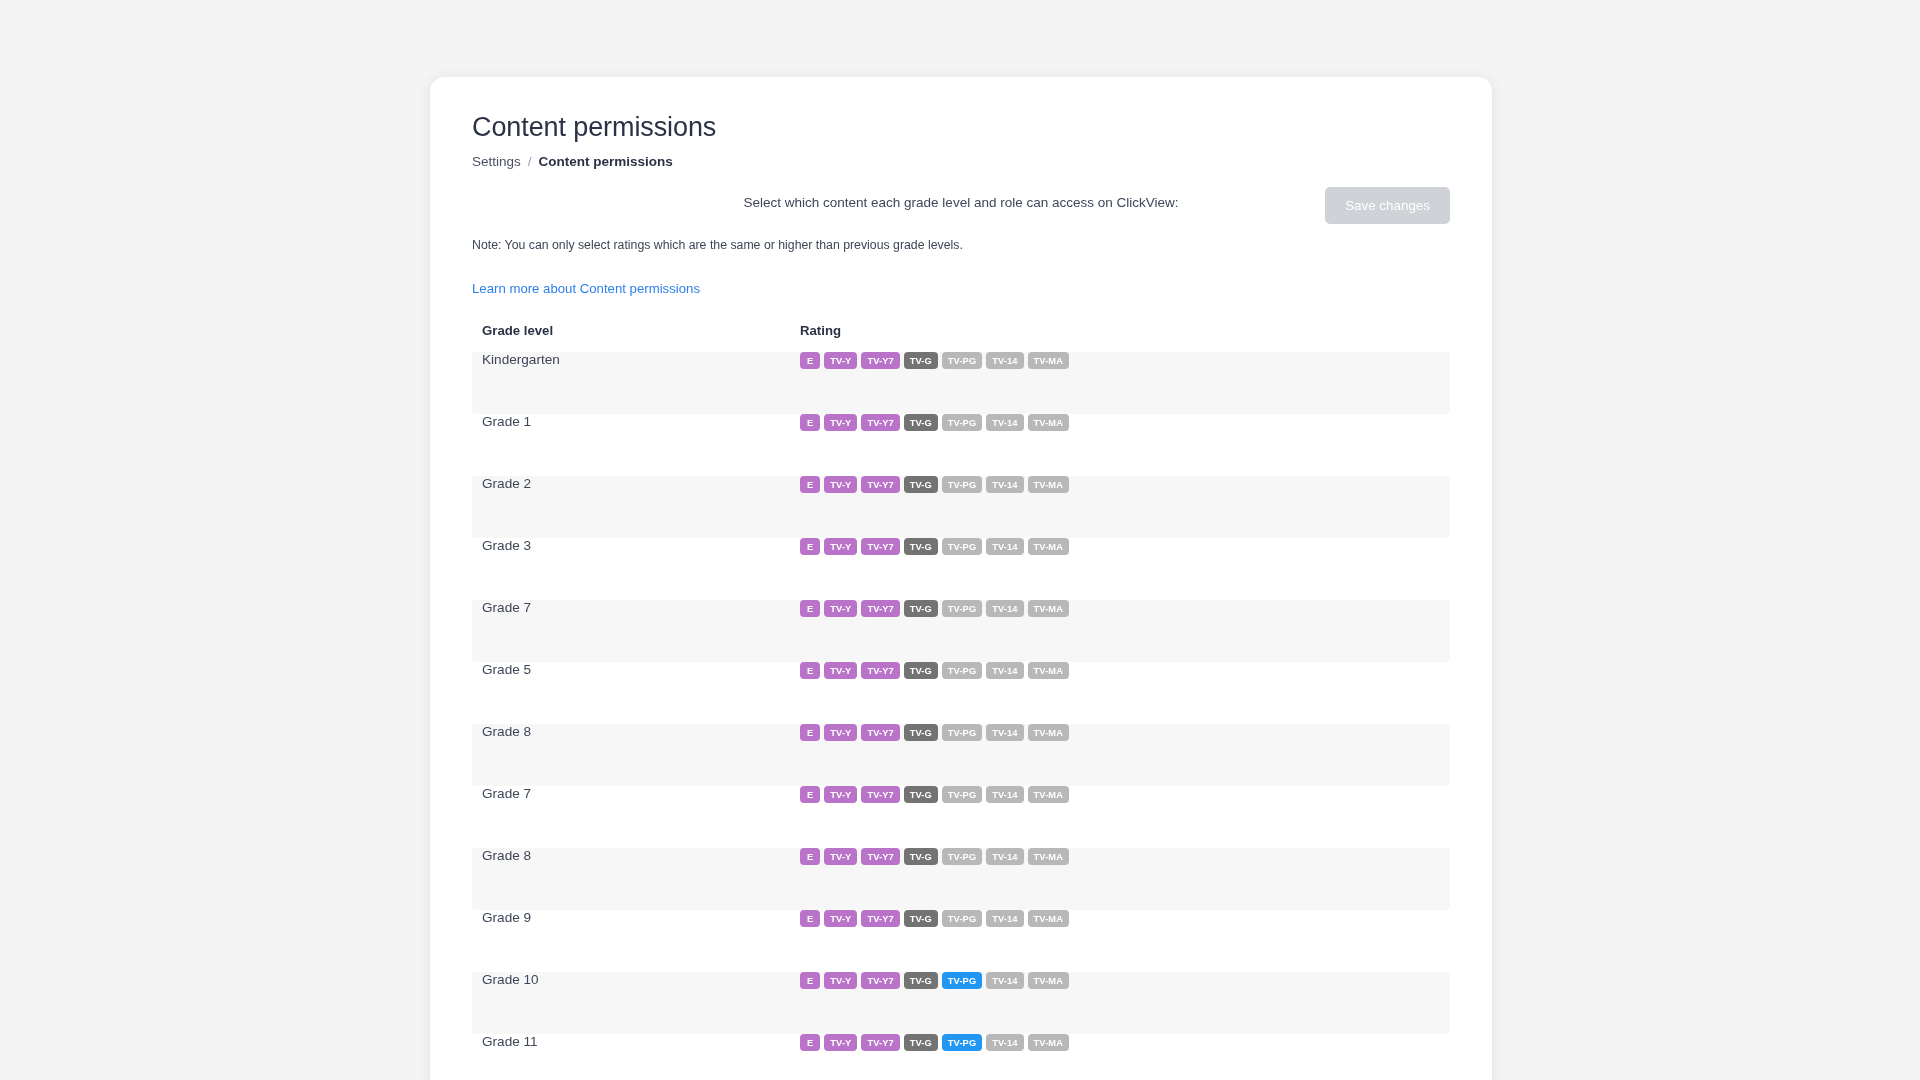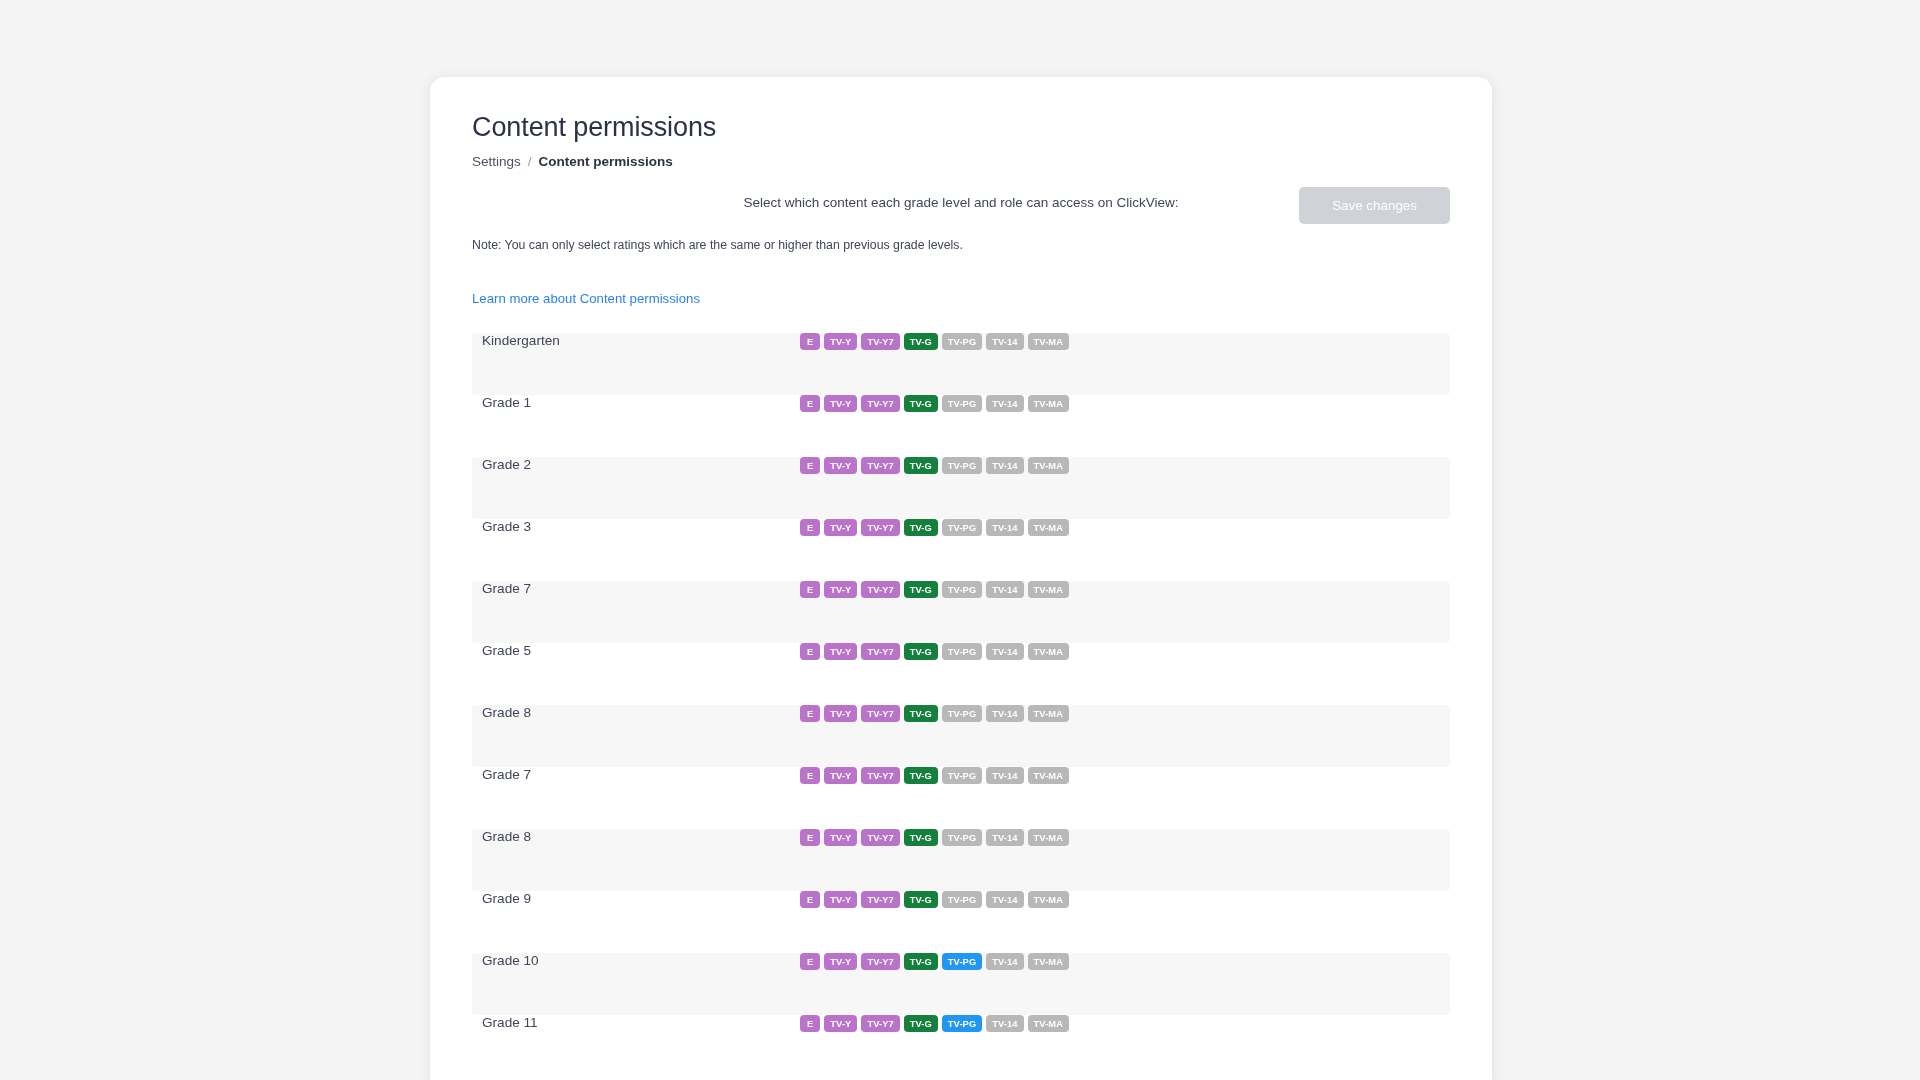--- a/index.html
+++ b/index.html
@@ -80,38 +80,38 @@
 
   .note-line {
     margin-top: 24px;
     font-size: 12.3px;
     color: #3f4658;
     line-height: 1.45;
   }
 
   .learn-link {
     display: inline-block;
-    margin-top: 37px;
+    margin-top: 27px;
     font-size: 13.2px;
     color: #2f80ed;
     text-decoration: none;
     cursor: pointer;
   }
 
   .save-button {
     position: absolute;
     right: 0;
     top: -6px;
     background: #cfd2d6;
     color: #ffffff;
     border: none;
     border-radius: 5px;
     font-family: "Liberation Sans", sans-serif;
     font-size: 13.4px;
-    padding: 11px 33px;
+    padding: 11px 20px;
     cursor: default;
     white-space: nowrap;
   }
 
   
   .perm-table {
     margin-top: 26px;
     width: 100%;
   }
 
@@ -163,21 +163,21 @@
     font-weight: 700;
     color: #ffffff;
     letter-spacing: 0.1px;
     white-space: nowrap;
     cursor: pointer;
     user-select: none;
   }
   .badge.narrow { padding: 0 7px; }
 
   .badge.purple { background: #b973c9; }
-  .badge.green  { background: #15803d; }
+  .badge.green  { background: #737373; }
   .badge.blue   { background: #2196f3; }
   .badge.grey   { background: #b8b8b8; }
 </style>
 </head>
 <body>
 
 <div class="page">
   <div class="card">
 
     <h1 class="page-title">Content permissions</h1>
@@ -193,20 +193,24 @@
 
       <p class="intro-line">Select which content each grade level and role can access on ClickView:</p>
 
       <p class="note-line">Note: You can only select ratings which are the same or higher than previous grade levels.</p>
 
       <a class="learn-link">Learn more about Content permissions</a>
     </div>
 
     <div class="perm-table">
 
+      <div class="table-head">
+        <div class="th th-grade">Grade level</div>
+        <div class="th th-rating">Rating</div>
+      </div>
 
       <div id="table-body">
           <div class="table-row striped">
             <div class="cell-grade">Kindergarten</div>
             <div class="cell-rating">
               <span class="badge purple narrow">E</span>
               <span class="badge purple">TV-Y</span>
               <span class="badge purple">TV-Y7</span>
               <span class="badge green">TV-G</span>
               <span class="badge grey">TV-PG</span>

